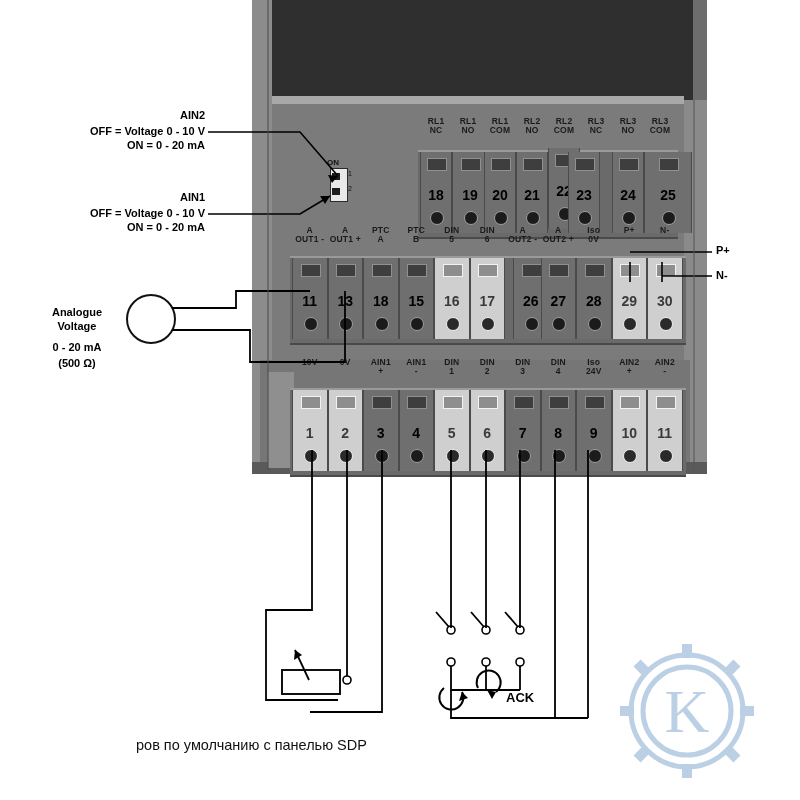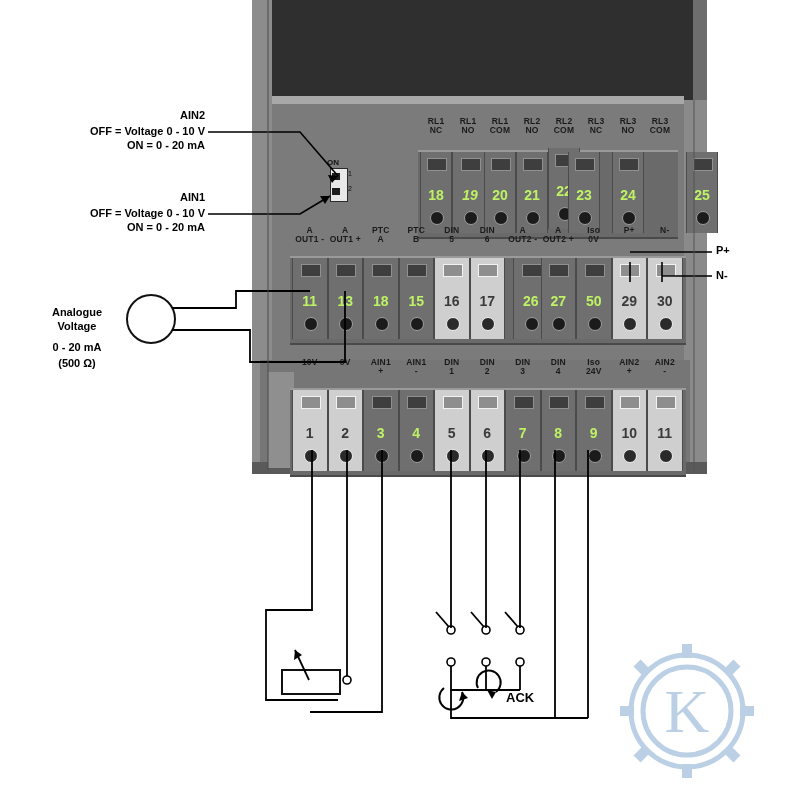--- a/index.html
+++ b/index.html
@@ -91,21 +91,21 @@
   .term.light {
     background: #cfcfcf;
   }
   .term .num {
     position: absolute;
     left: 0; right: 0;
     bottom: 30px;
     text-align: center;
     font-size: 14px;
     font-weight: bold;
-    color: #bef264;
+    color: #000000;
     font-family: "Liberation Sans", sans-serif;
   }
   .term.light .num { color: #3a3a3a; }
   .term .hole {
     position: absolute;
     left: 50%;
     margin-left: -6px;
     bottom: 8px;
     width: 12px; height: 12px;
     border-radius: 50%;
@@ -279,21 +279,21 @@
         <div>RL3</div>
         <div>COM</div>
       </div>
     </div>
   <div id="relay-terms">
       <div class="term" style="left: 420px; top: 152px; width: 32px; height: 81px;">
         <div class="slot"></div>
         <div class="num">18</div>
         <div class="hole"></div>
       </div>
-      <div class="term" style="left: 452px; top: 152px; width: 36px; height: 81px; font-style: italic;">
+      <div class="term" style="left: 452px; top: 152px; width: 36px; height: 81px;">
         <div class="slot"></div>
         <div class="num">19</div>
         <div class="hole"></div>
       </div>
       <div class="term" style="left: 484px; top: 152px; width: 32px; height: 81px;">
         <div class="slot"></div>
         <div class="num">20</div>
         <div class="hole"></div>
       </div>
       <div class="term" style="left: 516px; top: 152px; width: 32px; height: 81px;">
@@ -309,21 +309,21 @@
       <div class="term" style="left: 568px; top: 152px; width: 32px; height: 81px;">
         <div class="slot"></div>
         <div class="num">23</div>
         <div class="hole"></div>
       </div>
       <div class="term" style="left: 612px; top: 152px; width: 32px; height: 81px;">
         <div class="slot"></div>
         <div class="num">24</div>
         <div class="hole"></div>
       </div>
-      <div class="term" style="left: 644px; top: 152px; width: 32px; height: 81px; margin-left: 42px;">
+      <div class="term" style="left: 644px; top: 152px; width: 48px; height: 81px;">
         <div class="slot"></div>
         <div class="num">25</div>
         <div class="hole"></div>
       </div>
     </div>
 
   <div class="block" id="mid-block" style="left:290px; top:256px; width:396px; height:85px;"></div>
   <div id="mid-labels">
       <div class="tlabel" style="left: 289px; top: 226px; width: 41.5px;">
         <div>A</div>
@@ -406,21 +406,21 @@
         <div class="num">26</div>
         <div class="hole"></div>
       </div>
       <div class="term" style="left: 540.5px; top: 258px; width: 35.5px; height: 81px;">
         <div class="slot"></div>
         <div class="num">27</div>
         <div class="hole"></div>
       </div>
       <div class="term" style="left: 576px; top: 258px; width: 35.5px; height: 81px;">
         <div class="slot"></div>
-        <div class="num">50</div>
+        <div class="num">28</div>
         <div class="hole"></div>
       </div>
       <div class="term light" style="left: 611.5px; top: 258px; width: 35.5px; height: 81px;">
         <div class="slot"></div>
         <div class="num">29</div>
         <div class="hole"></div>
       </div>
       <div class="term light" style="left: 647px; top: 258px; width: 35.5px; height: 81px;">
         <div class="slot"></div>
         <div class="num">30</div>
@@ -632,15 +632,16 @@
       <rect x="128" y="70" width="14" height="10"></rect>
       <rect x="25" y="25" width="10" height="14" transform="rotate(-45 30 32)"></rect>
       <rect x="115" y="111" width="10" height="14" transform="rotate(-45 120 118)"></rect>
       <rect x="115" y="25" width="10" height="14" transform="rotate(45 120 32)"></rect>
       <rect x="25" y="111" width="10" height="14" transform="rotate(45 30 118)"></rect>
     </g>
     <text x="75" y="96" text-anchor="middle" font-family="Liberation Serif, serif" font-size="62" fill="#b9cee4">K</text>
   </svg>
 
   <div class="caption">
+    <div style="padding-left:28px;">ров по умолчанию с панелью SDP</div>
   </div>
 
 </div>
 
 </body></html>

